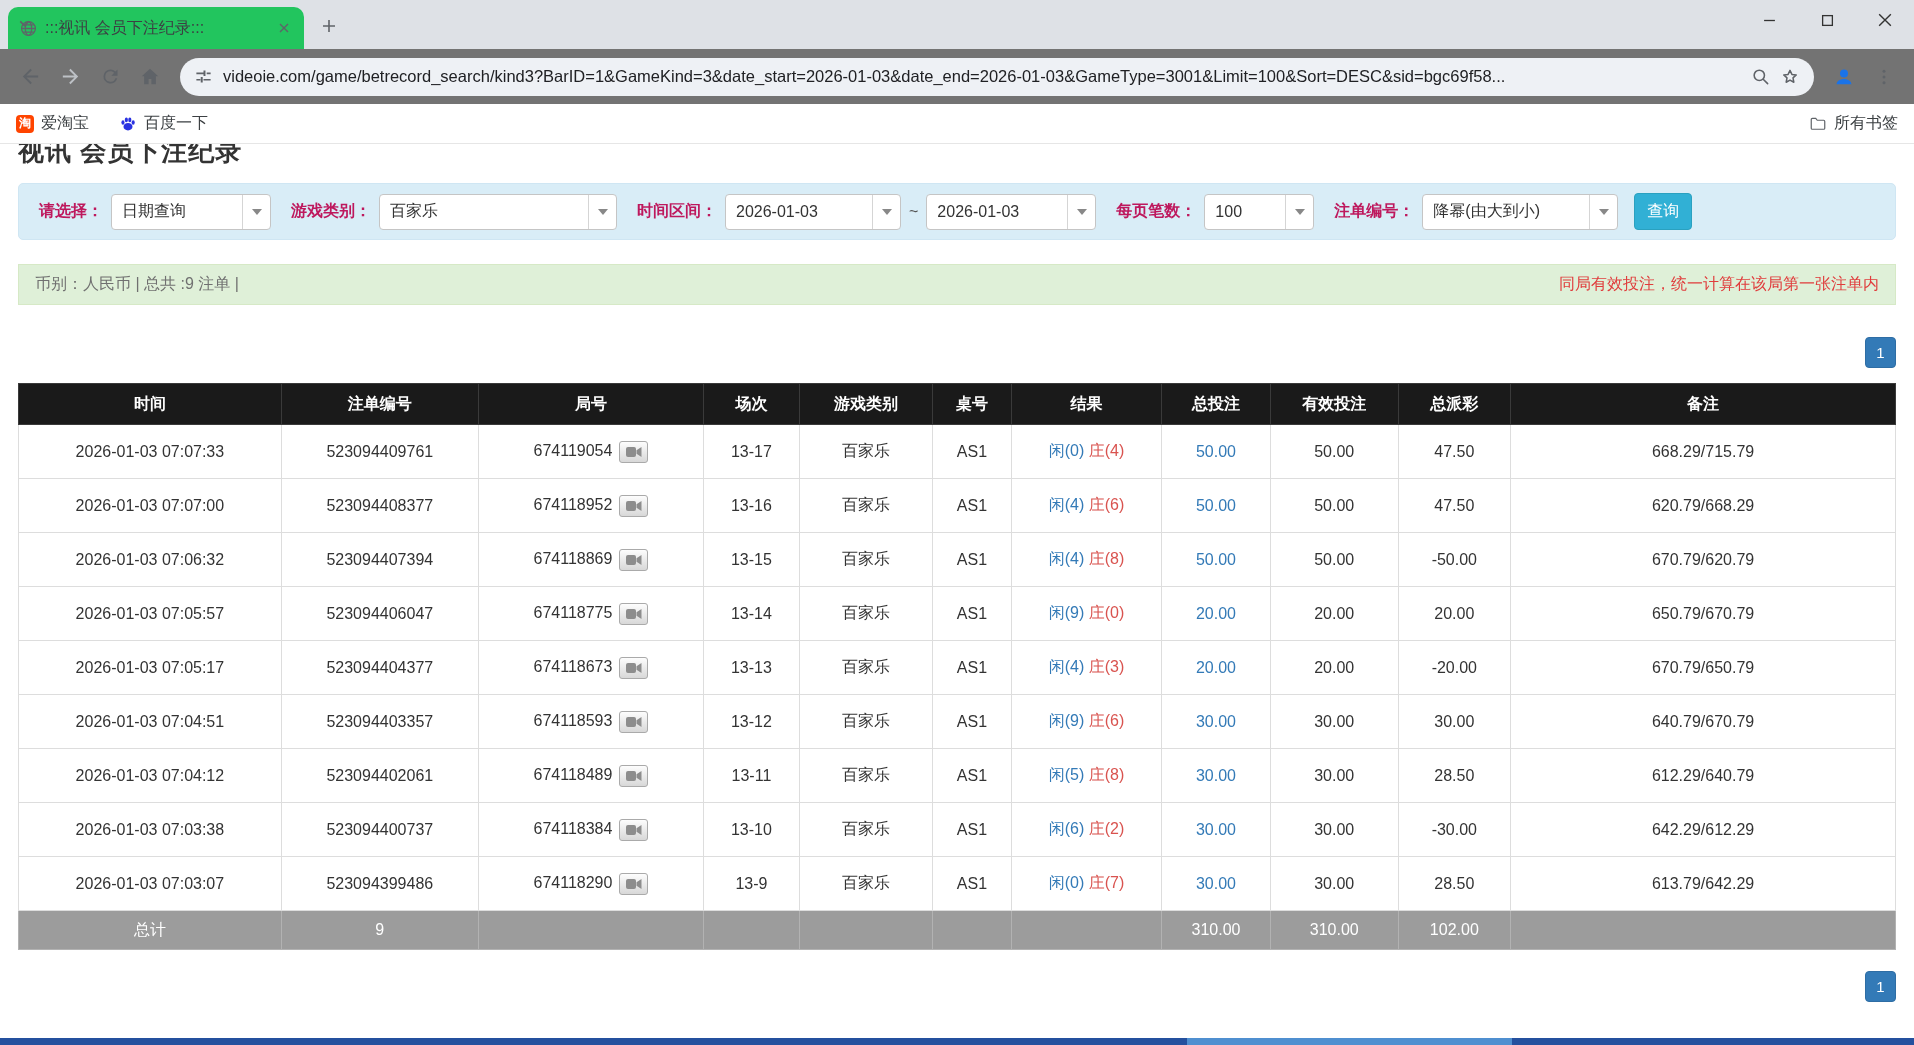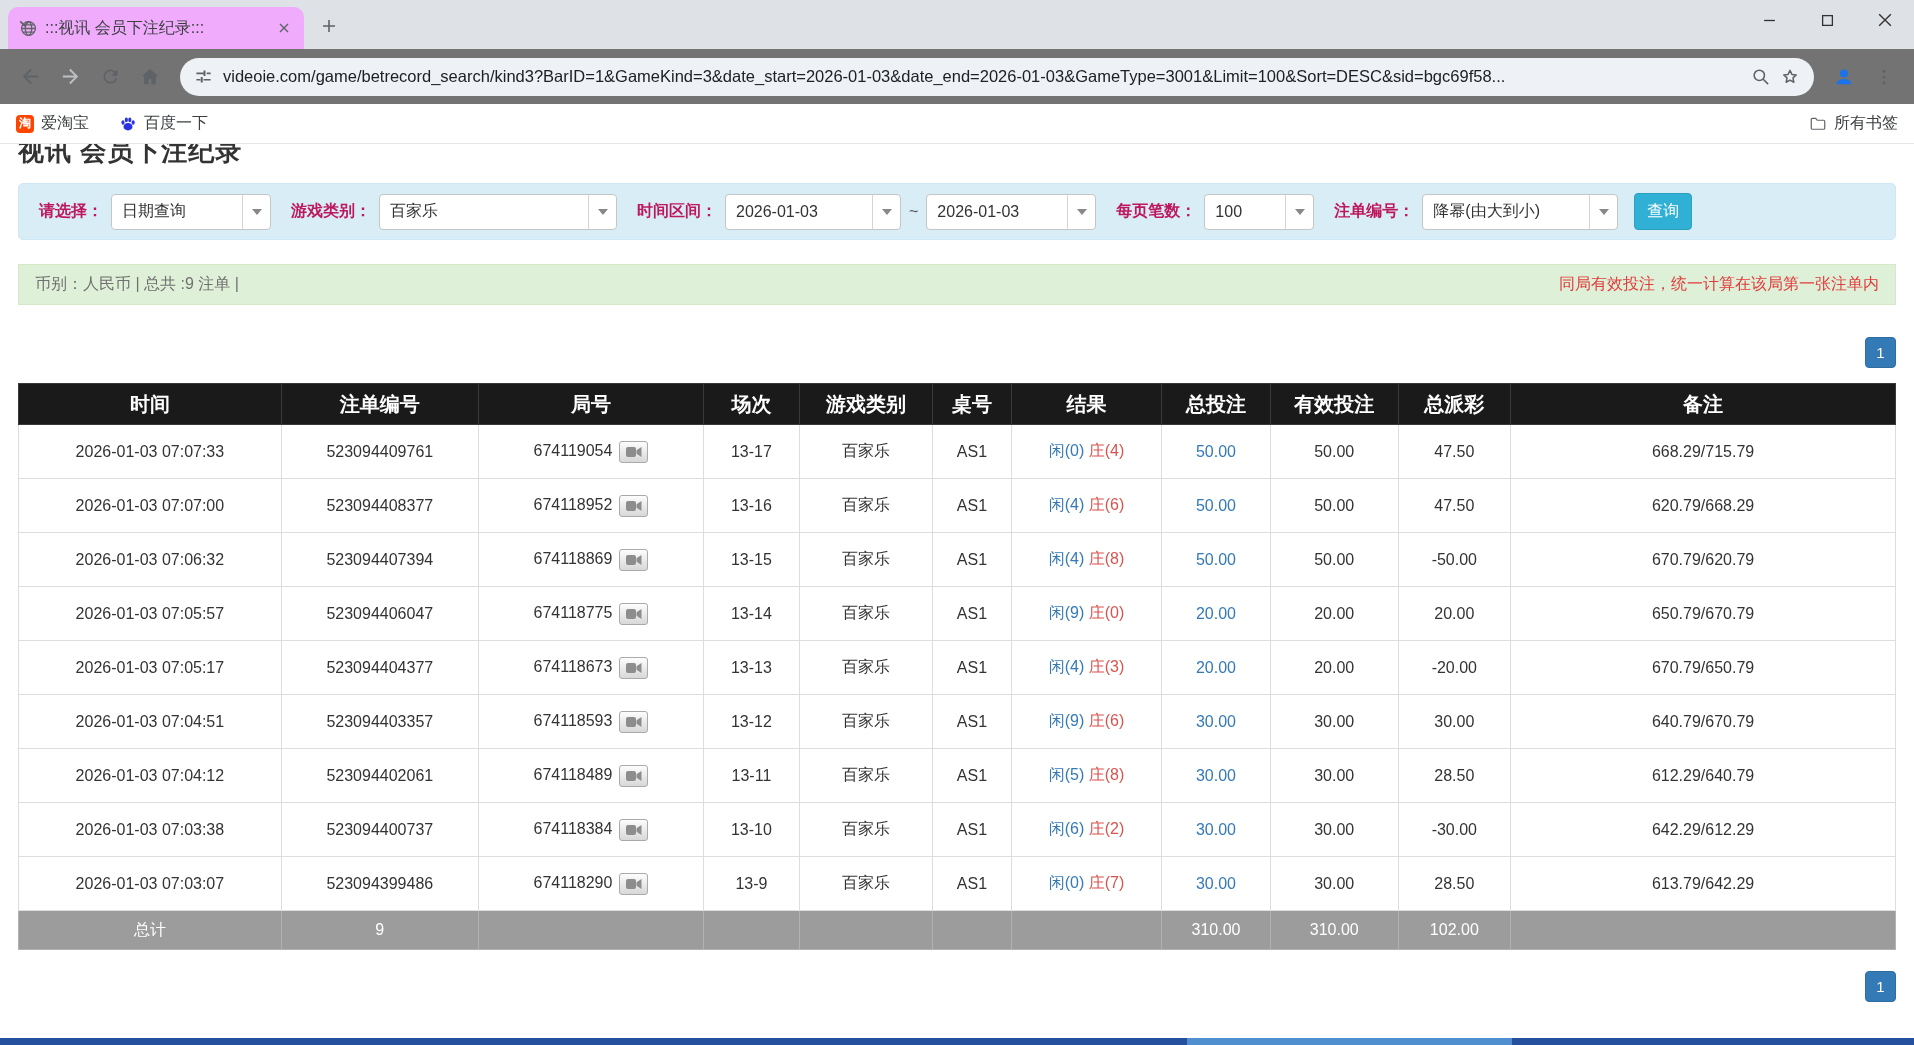--- a/index.html
+++ b/index.html
@@ -7,21 +7,21 @@
     font-family:"Liberation Sans", sans-serif; }
 
   
   .tabstrip { height:49px; background:#dee1e6; position:relative; display:flex; align-items:flex-end; }
   .tab-search { position:absolute; left:12px; top:13px; width:24px; height:24px; border-radius:50%;
     display:flex; align-items:center; justify-content:center; cursor:pointer; }
   .tab { height:42px; display:flex; align-items:center; padding:0 10px 0 12px; gap:8px;
     font-size:16px; color:#3c4043; }
   .tab.inactive { margin-left:37px; width:282px; position:relative; }
   .tab.inactive::after { content:""; position:absolute; right:-2px; top:10px; height:22px; width:1px; background:#9aa0a6; }
-  .tab.active { width:296px; background:#f0abfc; border-radius:10px 10px 0 0; margin-left:8px; }
+  .tab.active { width:296px; background:#22c55e; border-radius:10px 10px 0 0; margin-left:8px; }
   .tab-title { flex:1; white-space:nowrap; overflow:hidden; text-overflow:ellipsis; }
   .tab-close { width:20px; height:20px; border-radius:50%; display:flex; align-items:center; justify-content:center; cursor:pointer; }
   .fav-welcome { width:17px; height:17px; border-radius:4px; flex:0 0 auto;
     background:linear-gradient(135deg,#c98a5a 0%,#8a4a2a 55%,#5a2a1a 100%); }
   .newtab { width:30px; height:30px; margin:0 0 6px 10px; border-radius:50%; display:flex;
     align-items:center; justify-content:center; cursor:pointer; }
   .win-controls { position:absolute; right:0; top:0; height:40px; display:flex; }
   .win-btn { width:58px; height:40px; display:flex; align-items:center; justify-content:center; cursor:pointer; }
 
   .toolbar { height:55px; background:#737373; display:flex; align-items:center; padding:0 10px; }
@@ -67,21 +67,21 @@
   .sum-left { color:#707070; }
   .sum-right { color:#e03c3c; }
 
   .pager { display:flex; justify-content:flex-end; }
   .pager.top { margin-top:32px; }
   .pager.bottom { margin-top:21px; }
   .page-btn { min-width:31px; height:31px; background:#337ab7; color:#fff; border:1px solid #2e6da4;
     border-radius:4px; display:flex; align-items:center; justify-content:center; font-size:15px; cursor:pointer; }
 
   table.bets { width:100%; border-collapse:collapse; table-layout:fixed; margin-top:15px; }
-  table.bets th { background:#1a1a1a; color:#fff; font-size:20px; font-weight:bold; height:41px;
+  table.bets th { background:#1a1a1a; color:#fff; font-size:16px; font-weight:bold; height:41px;
     border:1px solid #3a3a3a; text-align:center; }
   table.bets td { border:1px solid #ddd; text-align:center; height:54px; font-size:16px; color:#333;
     overflow:hidden; white-space:nowrap; }
   .res-p { color:#337ab7; }
   .res-b { color:#d9534f; }
   .bet-link { color:#337ab7; cursor:pointer; }
   .neg { color:#e03c3c; }
   .cam-btn { display:inline-flex; align-items:center; justify-content:center; width:29px; height:22px;
     border:1px solid #aaa; border-radius:3px; background:linear-gradient(#fdfdfd,#d8d8d8);
     margin-left:7px; vertical-align:middle; cursor:pointer; }

